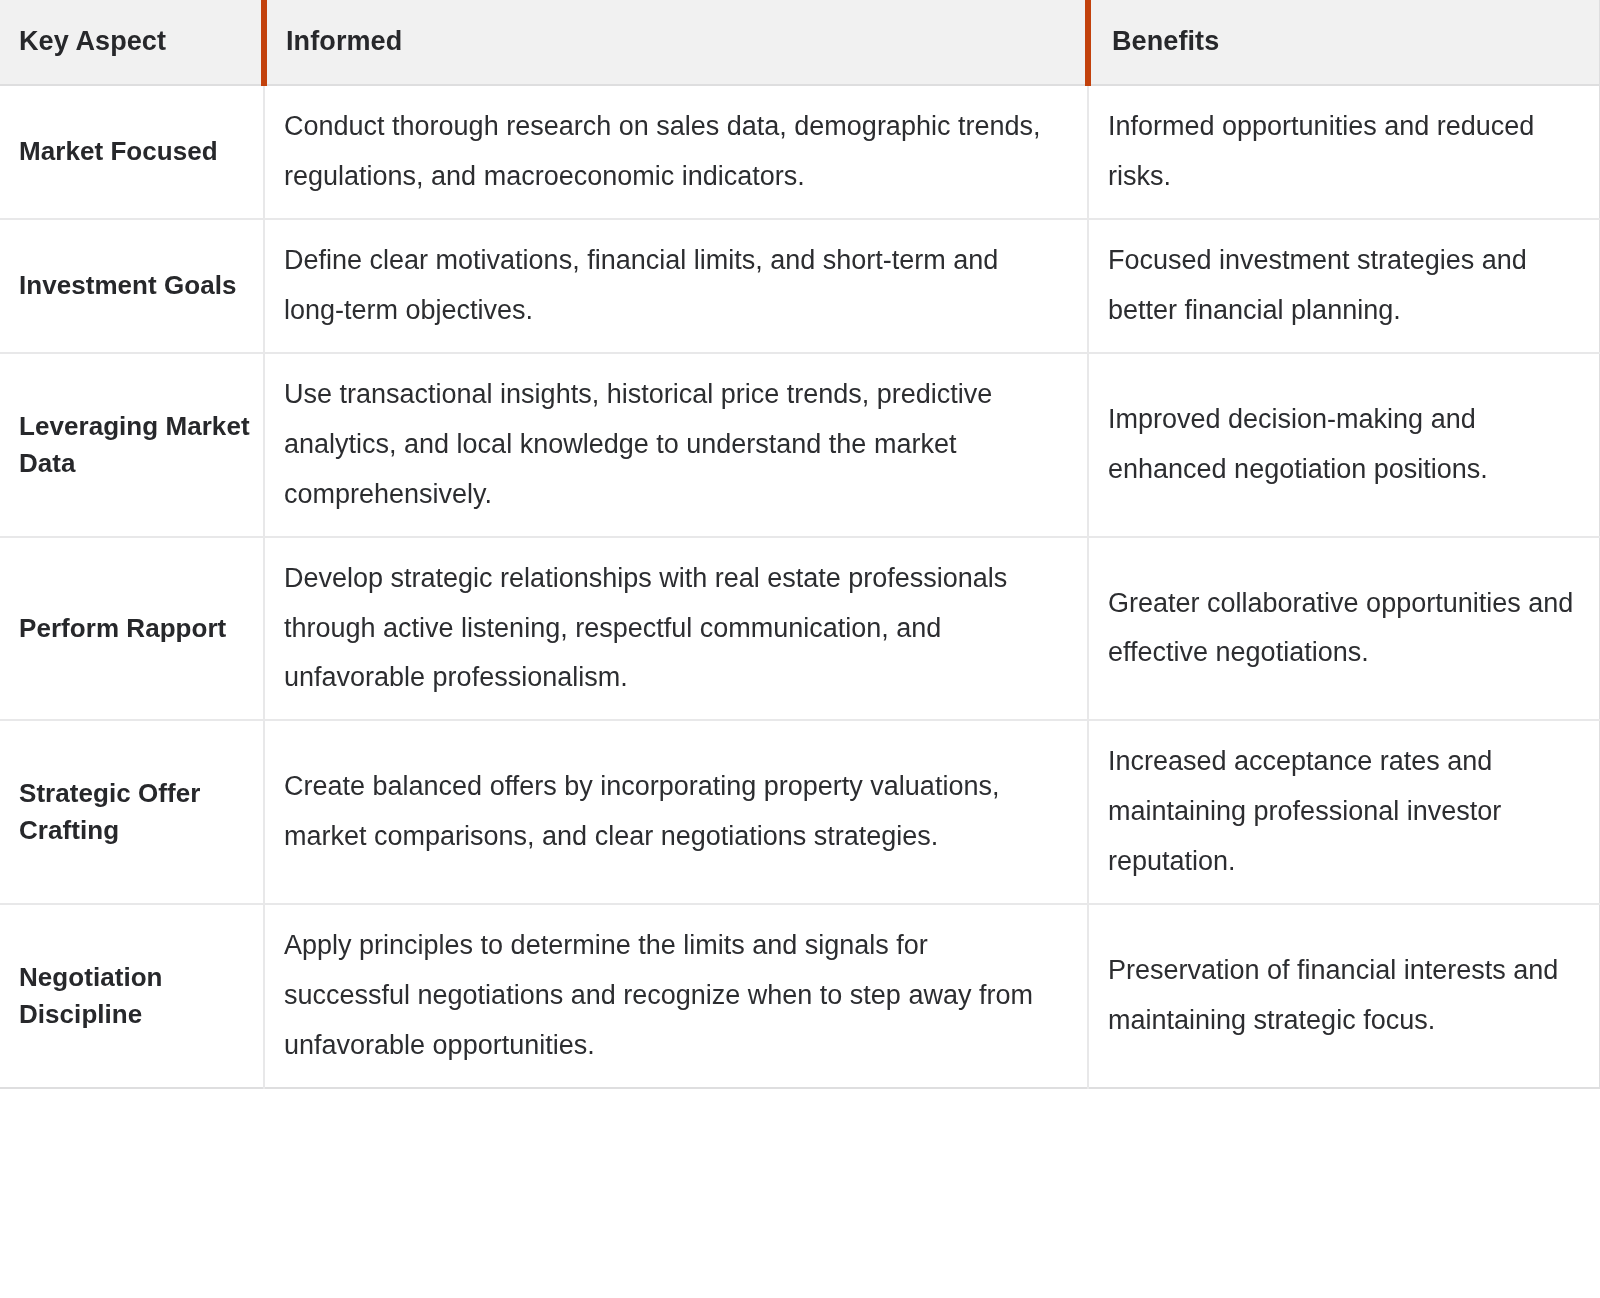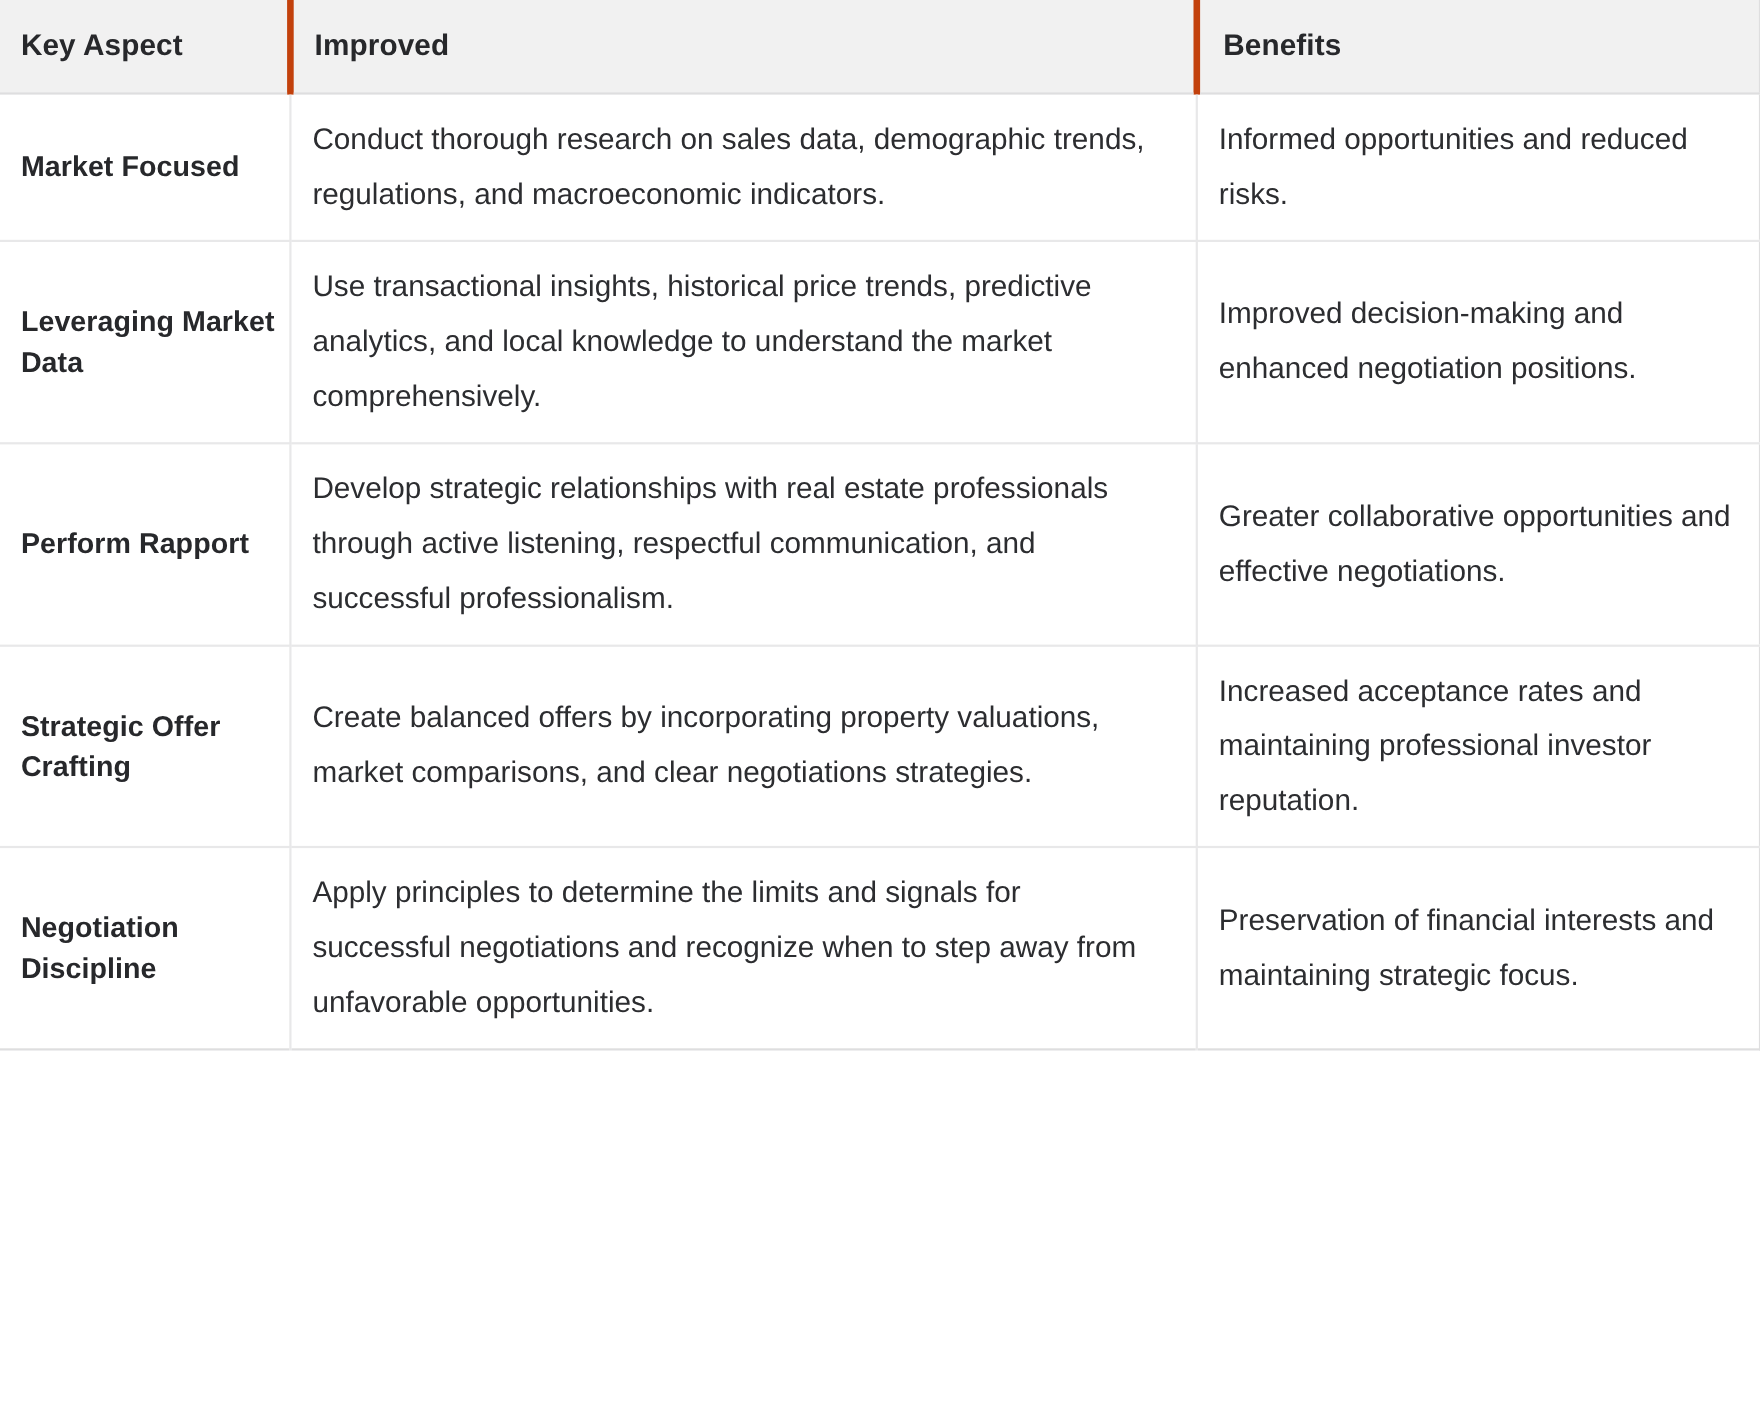--- a/index.html
+++ b/index.html
@@ -91,38 +91,43 @@
 <div class="table-wrap">
   <table class="data-table">
     <colgroup>
       <col class="col-key">
       <col class="col-details">
       <col class="col-benefit">
     </colgroup>
     <thead>
       <tr>
         <th>Key Aspect</th>
-        <th>Improved</th>
+        <th>Informed</th>
         <th class="last-col">Benefits</th>
       </tr>
     </thead>
     <tbody>
       <tr>
         <td class="key-cell">Market Focused</td>
         <td class="details-cell">Conduct thorough research on sales data, demographic trends, regulations, and macroeconomic indicators.</td>
         <td class="benefits-cell last-col">Informed opportunities and reduced risks.</td>
       </tr>
       <tr>
+        <td class="key-cell">Investment Goals</td>
+        <td class="details-cell">Define clear motivations, financial limits, and short-term and long-term objectives.</td>
+        <td class="benefits-cell last-col">Focused investment strategies and better financial planning.</td>
+      </tr>
+      <tr>
         <td class="key-cell">Leveraging Market Data</td>
         <td class="details-cell">Use transactional insights, historical price trends, predictive analytics, and local knowledge to understand the market comprehensively.</td>
         <td class="benefits-cell last-col">Improved decision-making and enhanced negotiation positions.</td>
       </tr>
       <tr>
         <td class="key-cell">Perform Rapport</td>
-        <td class="details-cell">Develop strategic relationships with real estate professionals through active listening, respectful communication, and successful professionalism.</td>
+        <td class="details-cell">Develop strategic relationships with real estate professionals through active listening, respectful communication, and unfavorable professionalism.</td>
         <td class="benefits-cell last-col">Greater collaborative opportunities and effective negotiations.</td>
       </tr>
       <tr>
         <td class="key-cell">Strategic Offer Crafting</td>
         <td class="details-cell">Create balanced offers by incorporating property valuations, market comparisons, and clear negotiations strategies.</td>
         <td class="benefits-cell last-col">Increased acceptance rates and maintaining professional investor reputation.</td>
       </tr>
       <tr>
         <td class="key-cell">Negotiation Discipline</td>
         <td class="details-cell">Apply principles to determine the limits and signals for successful negotiations and recognize when to step away from unfavorable opportunities.</td>

